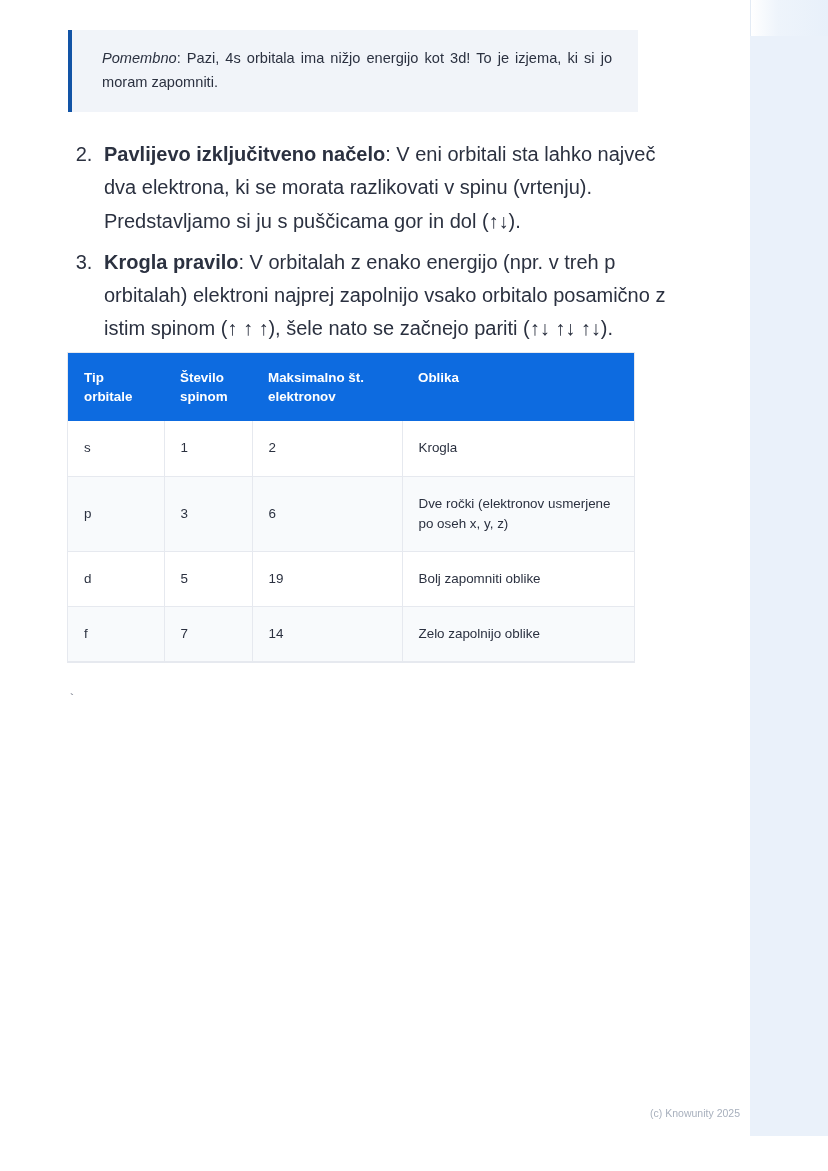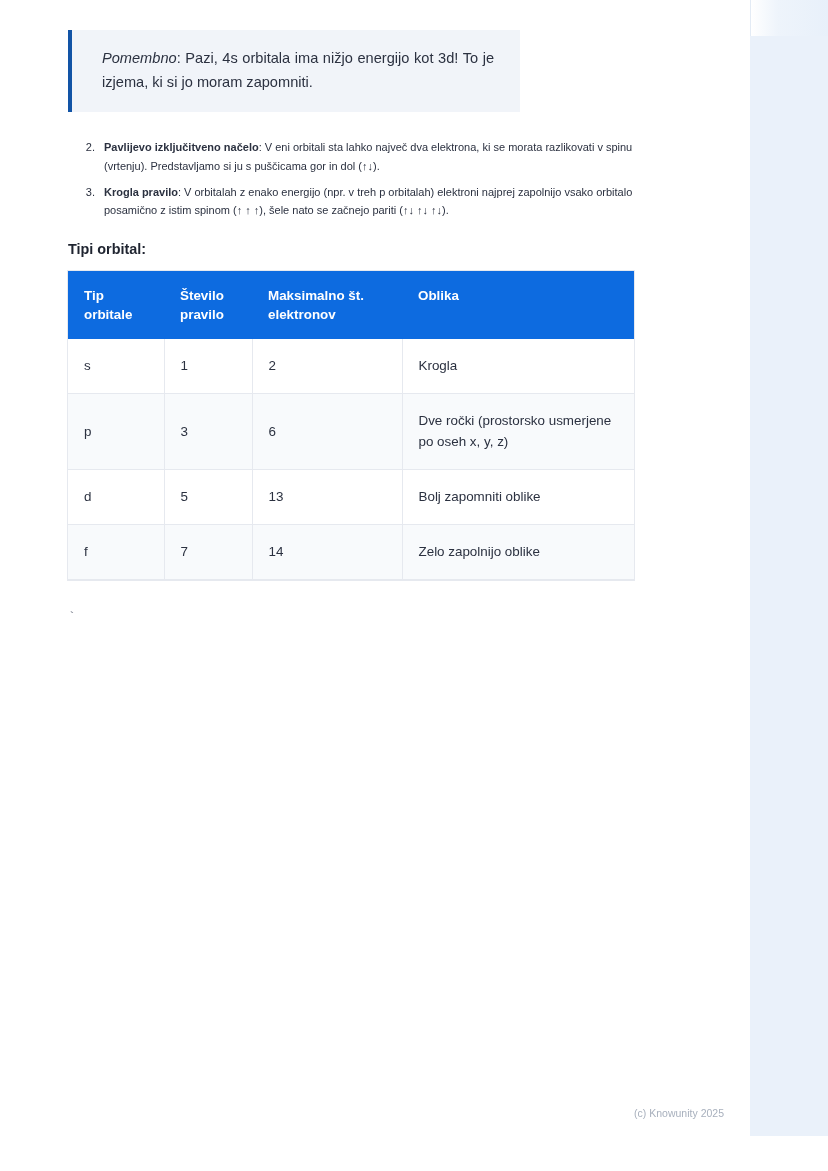--- a/index.html
+++ b/index.html
@@ -41,42 +41,42 @@
     left: 68px;
     top: 30px;
     width: 600px;
   }
 
   
   .callout {
     background: #f1f4f9;
     border-left: 4px solid #1254a6;
     padding: 17px 26px 18px 30px;
-    width: 452px;
+    width: 570px;
     margin-bottom: 26px;
   }
   .callout p {
     margin: 0;
     font-size: 14.6px;
     line-height: 1.62;
     text-align: justify;
     color: #2b3140;
   }
   .callout em {
     font-style: italic;
   }
 
   
   ol.principles {
     margin: 0 0 0 0;
     padding-left: 30px;
     list-style-type: decimal;
   }
   ol.principles > li {
-    font-size: 11px;
+    font-size: 20px;
     line-height: 1.66;
     color: #2b3140;
     margin-bottom: 8px;
     padding-left: 6px;
   }
   ol.principles > li::marker {
     color: #2b3140;
   }
   ol.principles b { font-weight: bold; }
   .li-text { display: inline; }
@@ -128,21 +128,21 @@
   .backtick {
     margin-top: 30px;
     font-size: 13px;
     color: #6b7280;
     font-family: "Liberation Mono", monospace;
     height: 14px;
   }
 
   .footer-credit {
     position: absolute;
-    right: 104px;
+    right: 88px;
     bottom: 52px;
     font-size: 10.5px;
     color: #a8b0bd;
   }
 </style>
 </head>
 <body>
 
 <div class="page-strip">
   <div class="page-strip-inner"></div>
@@ -156,54 +156,53 @@
 
   <ol class="principles" start="2">
     <li>
       <b>Pavlijevo izključitveno načelo</b><span class="li-text">: V eni orbitali sta lahko največ dva elektrona, ki se morata razlikovati v spinu (vrtenju). Predstavljamo si ju s puščicama gor in dol (↑↓).</span>
     </li>
     <li>
       <b>Krogla pravilo</b><span class="li-text">: V orbitalah z enako energijo (npr. v treh p orbitalah) elektroni najprej zapolnijo vsako orbitalo posamično z istim spinom (↑ ↑ ↑), šele nato se začnejo pariti (↑↓ ↑↓ ↑↓).</span>
     </li>
   </ol>
 
-  <div class="section-heading">Tipi orbital:</div>
 
   <table class="orbital-table">
     <colgroup>
       <col class="col-1">
         <col class="col-2">
         <col class="col-3">
         <col class="col-4">
     </colgroup>
     <thead>
       <tr>
         <th>Tip orbitale</th>
-        <th>Število pravilo</th>
+        <th>Število spinom</th>
         <th>Maksimalno št. elektronov</th>
         <th>Oblika</th>
       </tr>
     </thead>
     <tbody>
       <tr>
         <td>s</td>
         <td>1</td>
         <td>2</td>
         <td>Krogla</td>
       </tr>
       <tr class="alt">
         <td>p</td>
         <td>3</td>
         <td>6</td>
-        <td>Dve ročki (prostorsko usmerjene po oseh x, y, z)</td>
+        <td>Dve ročki (elektronov usmerjene po oseh x, y, z)</td>
       </tr>
       <tr>
         <td>d</td>
         <td>5</td>
-        <td>13</td>
+        <td>19</td>
         <td>Bolj zapomniti oblike</td>
       </tr>
       <tr class="alt">
         <td>f</td>
         <td>7</td>
         <td>14</td>
         <td>Zelo zapolnijo oblike</td>
       </tr>
     </tbody>
   </table>

